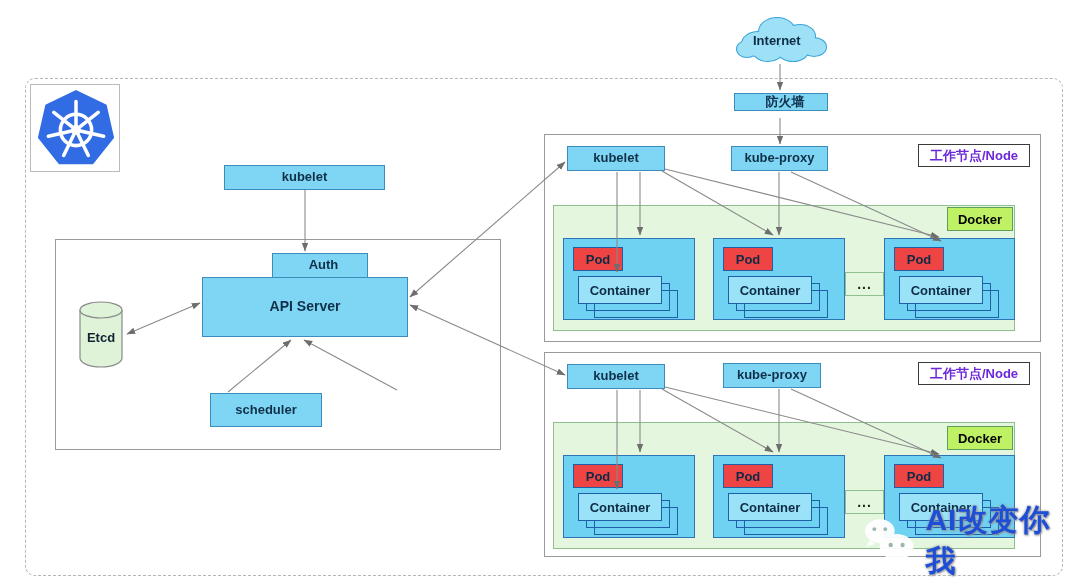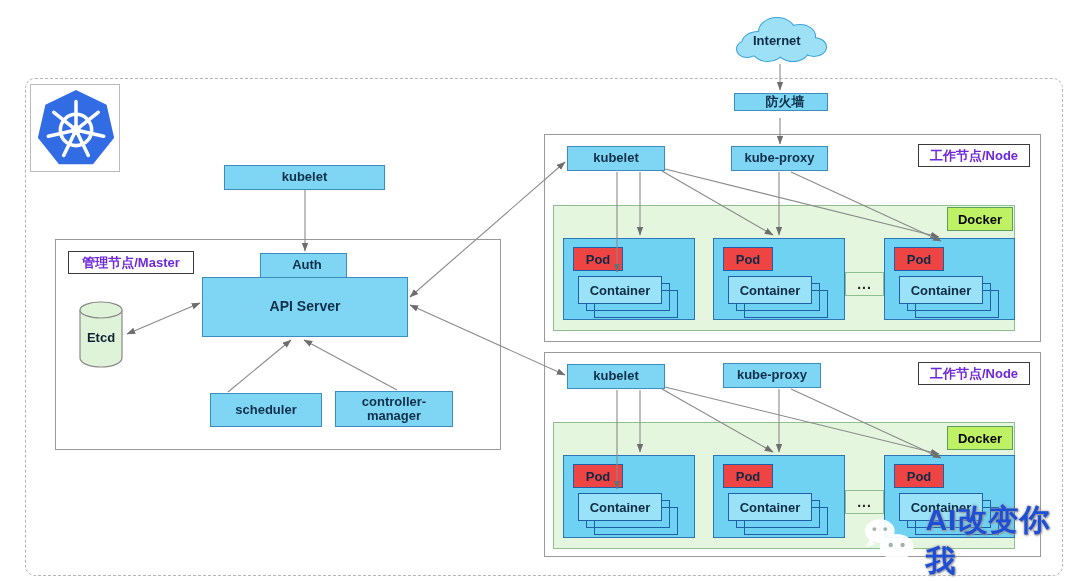--- a/index.html
+++ b/index.html
@@ -78,27 +78,25 @@
       <ellipse cx="68" cy="41" rx="15" ry="10"></ellipse>
       <ellipse cx="43" cy="42" rx="14" ry="9"></ellipse>
       <ellipse cx="22" cy="39" rx="10" ry="8"></ellipse>
     </g>
   </svg>
   <div class="cloud-label" style="left:753px;top:33px;">Internet</div>
 
   <div class="bbox" style="left:734px;top:93px;width:94px;height:18px;padding-left:8px;">防火墙</div>
 
   <div class="whitebox" style="left:55px;top:239px;width:446px;height:211px;"></div>
-  <div class="tag" style="left:68px;top:251px;width:126px;height:23px;">管理节点/Master</div>
 
   <div class="bbox" style="left:224px;top:165px;width:161px;height:25px;">kubelet</div>
-  <div class="bbox" style="left:260px;top:253px;width:87px;height:25px;padding-left:7px;">Auth</div>
+  <div class="bbox" style="left:272px;top:253px;width:96px;height:25px;padding-left:7px;">Auth</div>
   <div class="bbox" style="left:202px;top:277px;width:206px;height:60px;font-size:14px;">API Server</div>
   <div class="bbox" style="left:171px;top:393px;width:112px;height:34px;margin-left:39px;">scheduler</div>
-  <div class="bbox" style="left:335px;top:391px;width:118px;height:36px;padding:0 14px;">controller-manager</div>
 
   <svg class="abs" style="left:78px;top:300px;" width="46" height="70" viewBox="0 0 46 70">
     <path d="M2 10 v48 a21 9 0 0 0 42 0 v-48" fill="#DFF3D8" stroke="#8a8a8a" stroke-width="1.2"></path>
     <ellipse cx="23" cy="10" rx="21" ry="8" fill="#DFF3D8" stroke="#8a8a8a" stroke-width="1.2"></ellipse>
   </svg>
   <div class="abs" style="left:78px;top:330px;width:46px;text-align:center;font-weight:bold;font-size:13px;color:#123;">Etcd</div>
 
   <div class="whitebox" style="left:544px;top:134px;width:497px;height:208px;"></div>
   <div class="bbox" style="left:567px;top:146px;width:98px;height:25px;">kubelet</div>
   <div class="bbox" style="left:731px;top:146px;width:97px;height:25px;">kube-proxy</div>

